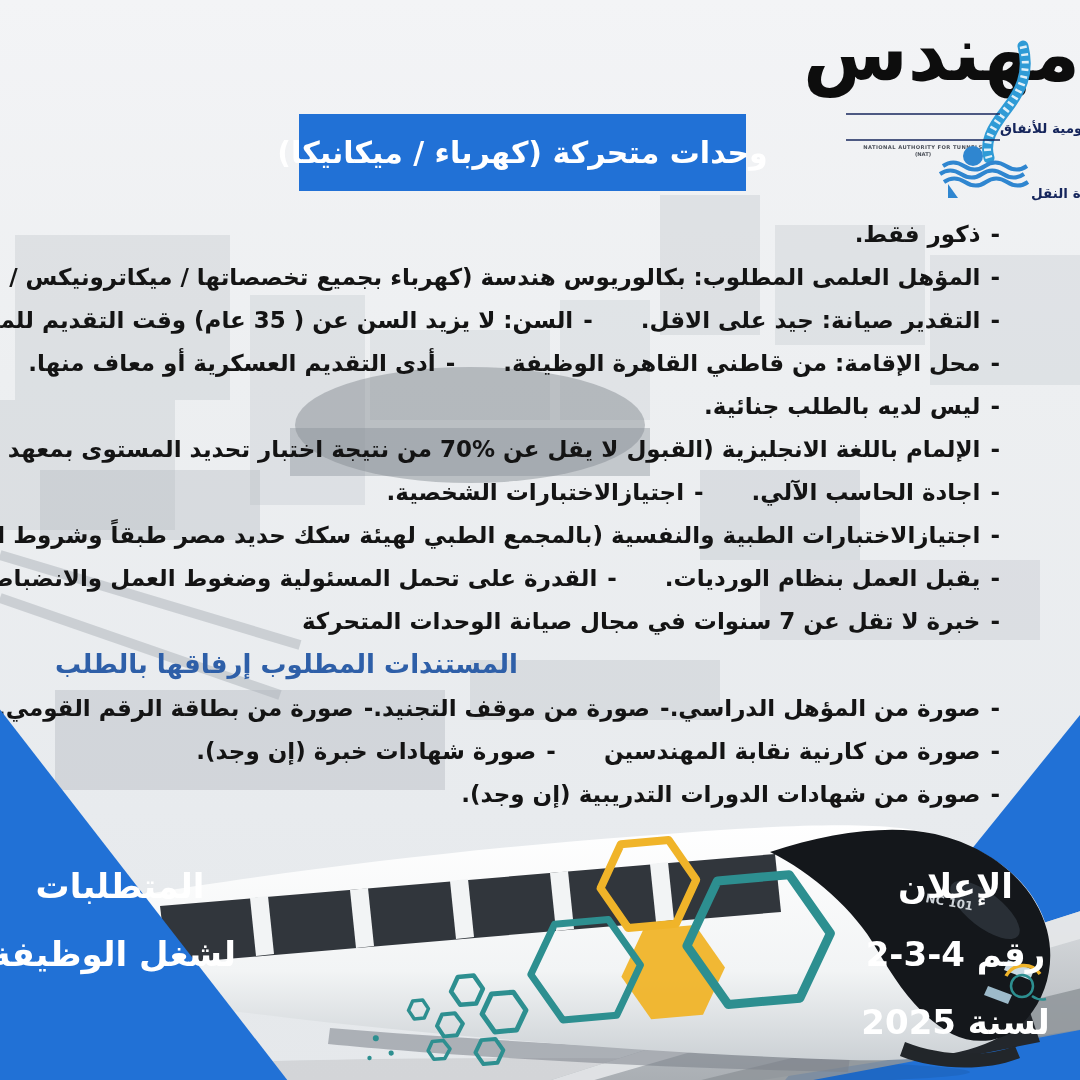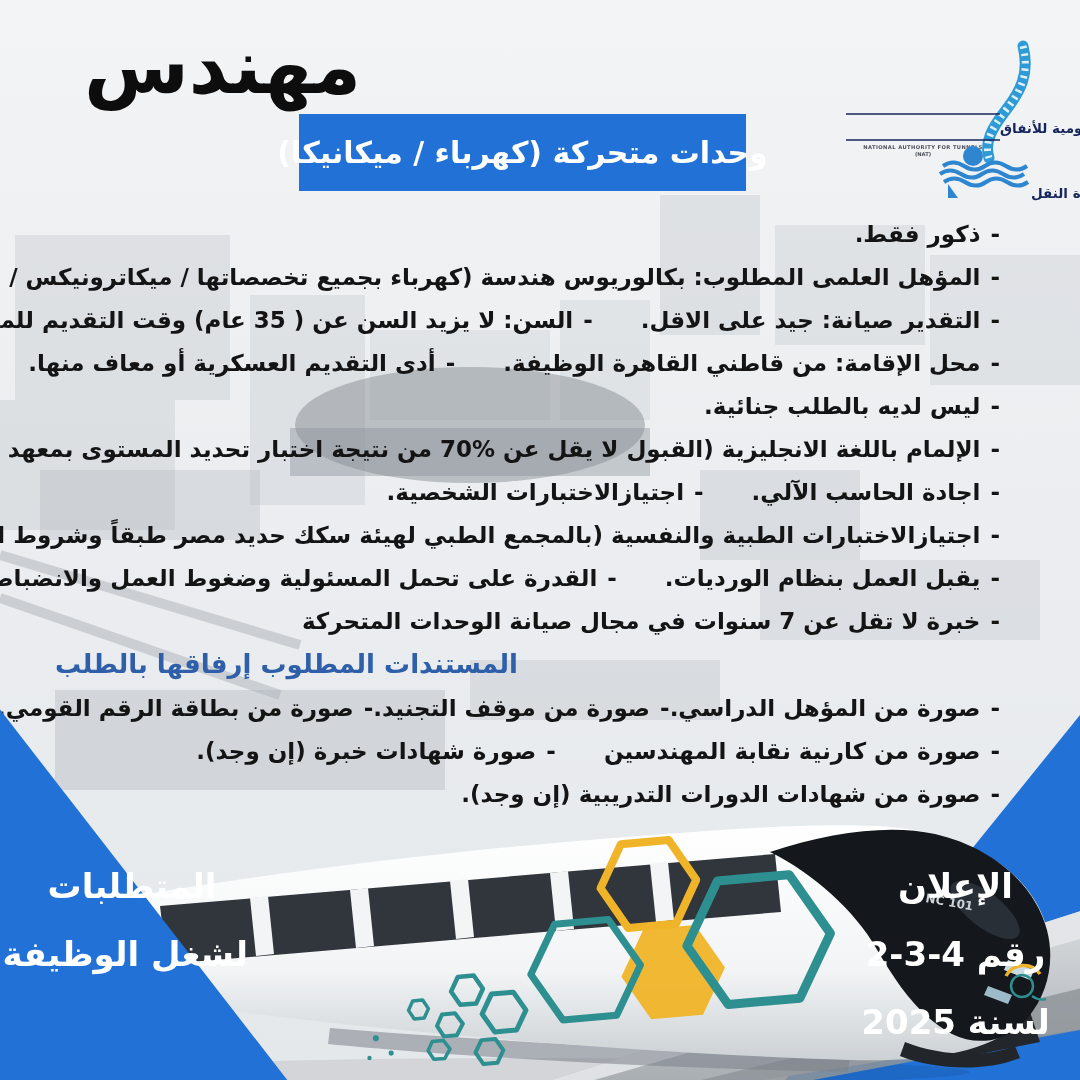--- a/index.html
+++ b/index.html
@@ -4,21 +4,21 @@
 <style>
   html,body{margin:0;padding:0;}
   .poster{
     position:relative;width:1080px;height:1080px;overflow:hidden;
     background:linear-gradient(180deg,#f3f4f6 0%,#edeff1 35%,#e8ebee 75%,#e5e8eb 100%);
     font-family:"DejaVu Sans",sans-serif;
   }
   .bg-city{position:absolute;left:0;top:0;z-index:0;}
   
   .page-title{
-    position:absolute;left:84px;right:0;top:22px;text-align:left;
+    position:absolute;left:84px;right:0;top:9px;text-align:right;
     font-size:76px;font-weight:bold;color:#0d0d0d;z-index:5;
   }
   .subtitle-badge{
     position:absolute;left:299px;top:114px;width:447px;height:77px;
     background:#2171d6;color:#ffffff;z-index:5;
     display:flex;align-items:center;justify-content:center;
     font-size:30px;font-weight:bold;direction:rtl;white-space:nowrap;
   }
   .logo{position:absolute;left:838px;top:34px;z-index:5;}
   
@@ -39,21 +39,21 @@
     color:#2e5fa8;font-size:26px;font-weight:bold;
   }
   
   .tri{position:absolute;inset:0;background:#2171d6;}
   .tri-left{clip-path:polygon(0 65.7%, 26.6% 100%, 0 100%);z-index:30;}
   .tri-right{clip-path:polygon(100% 66.2%, 72.7% 100%, 100% 100%);z-index:10;}
   .footer-label{
     position:absolute;z-index:40;color:#ffffff;font-weight:bold;
     font-size:34px;text-align:center;direction:rtl;
   }
-  .footer-left{left:16px;top:852px;width:232px;}
+  .footer-left{left:4px;top:852px;width:232px;}
   .footer-right{left:843px;top:852px;width:225px;}
   .fline{height:68px;line-height:68px;white-space:nowrap;}
   .train{position:absolute;left:0;top:790px;z-index:20;}
 </style>
 </head>
 <body>
 
 <div class="poster">
 
   <svg class="bg-city" width="1080" height="1080" viewBox="0 0 1080 1080">

